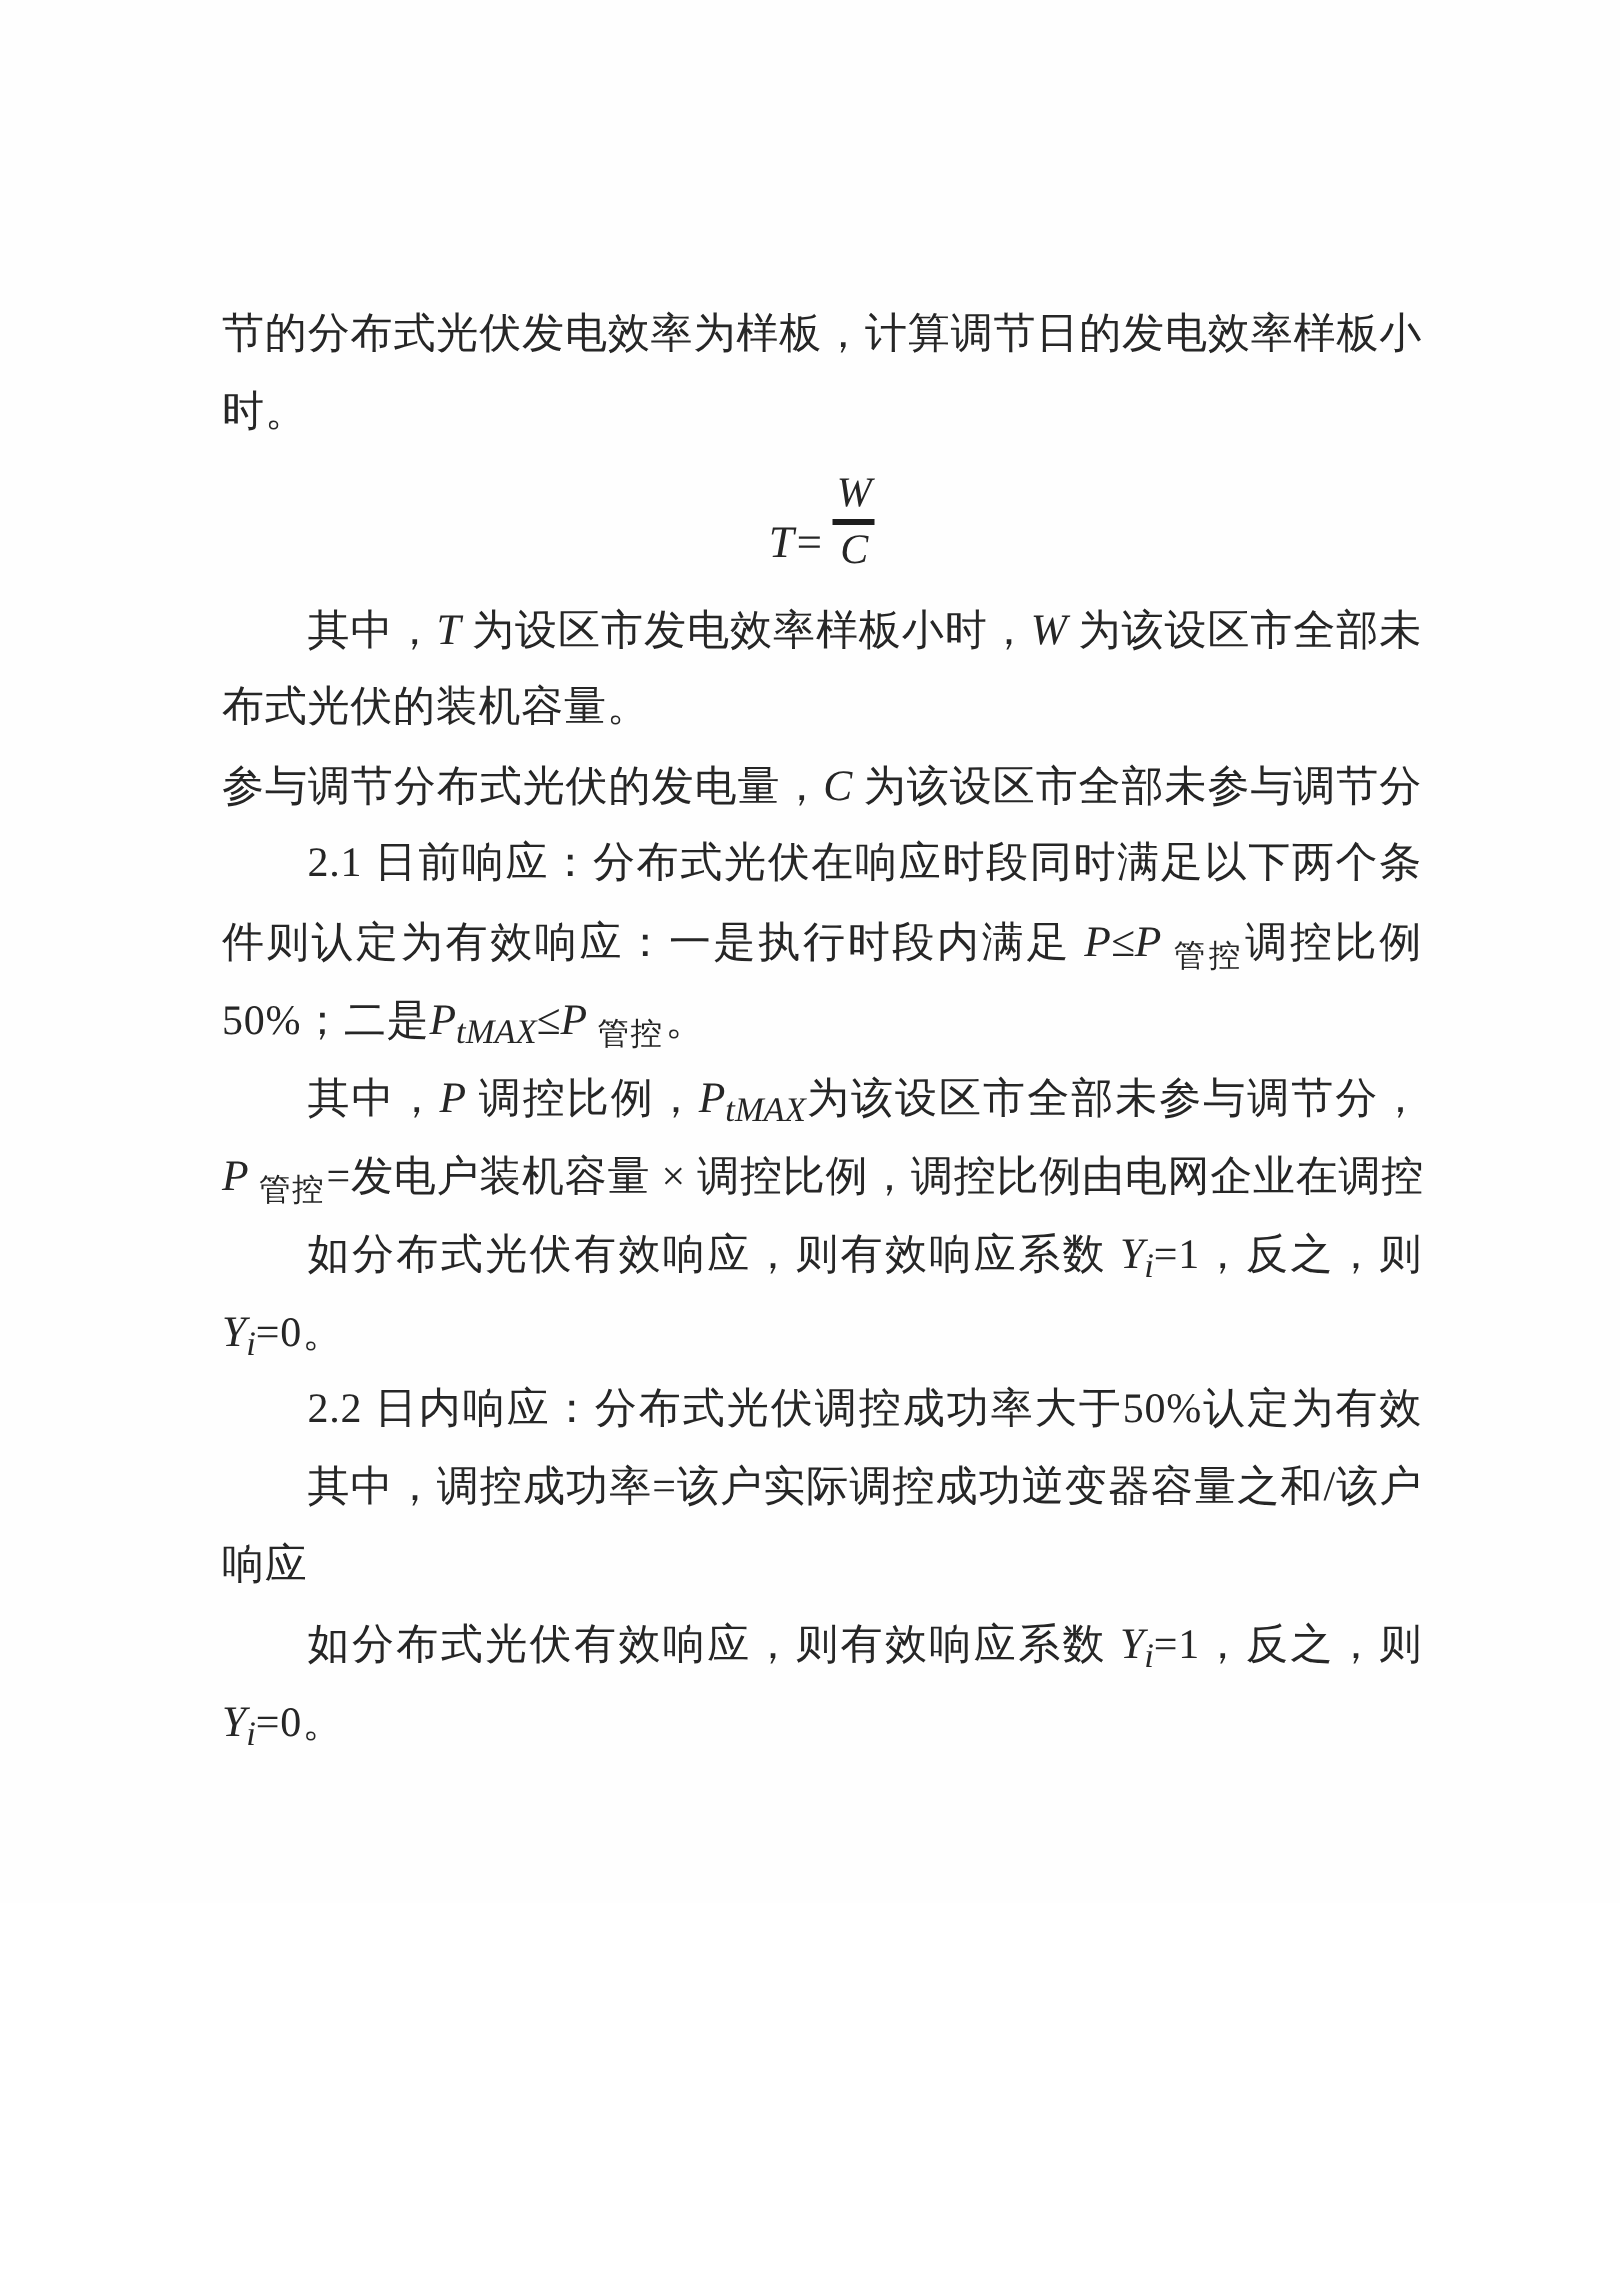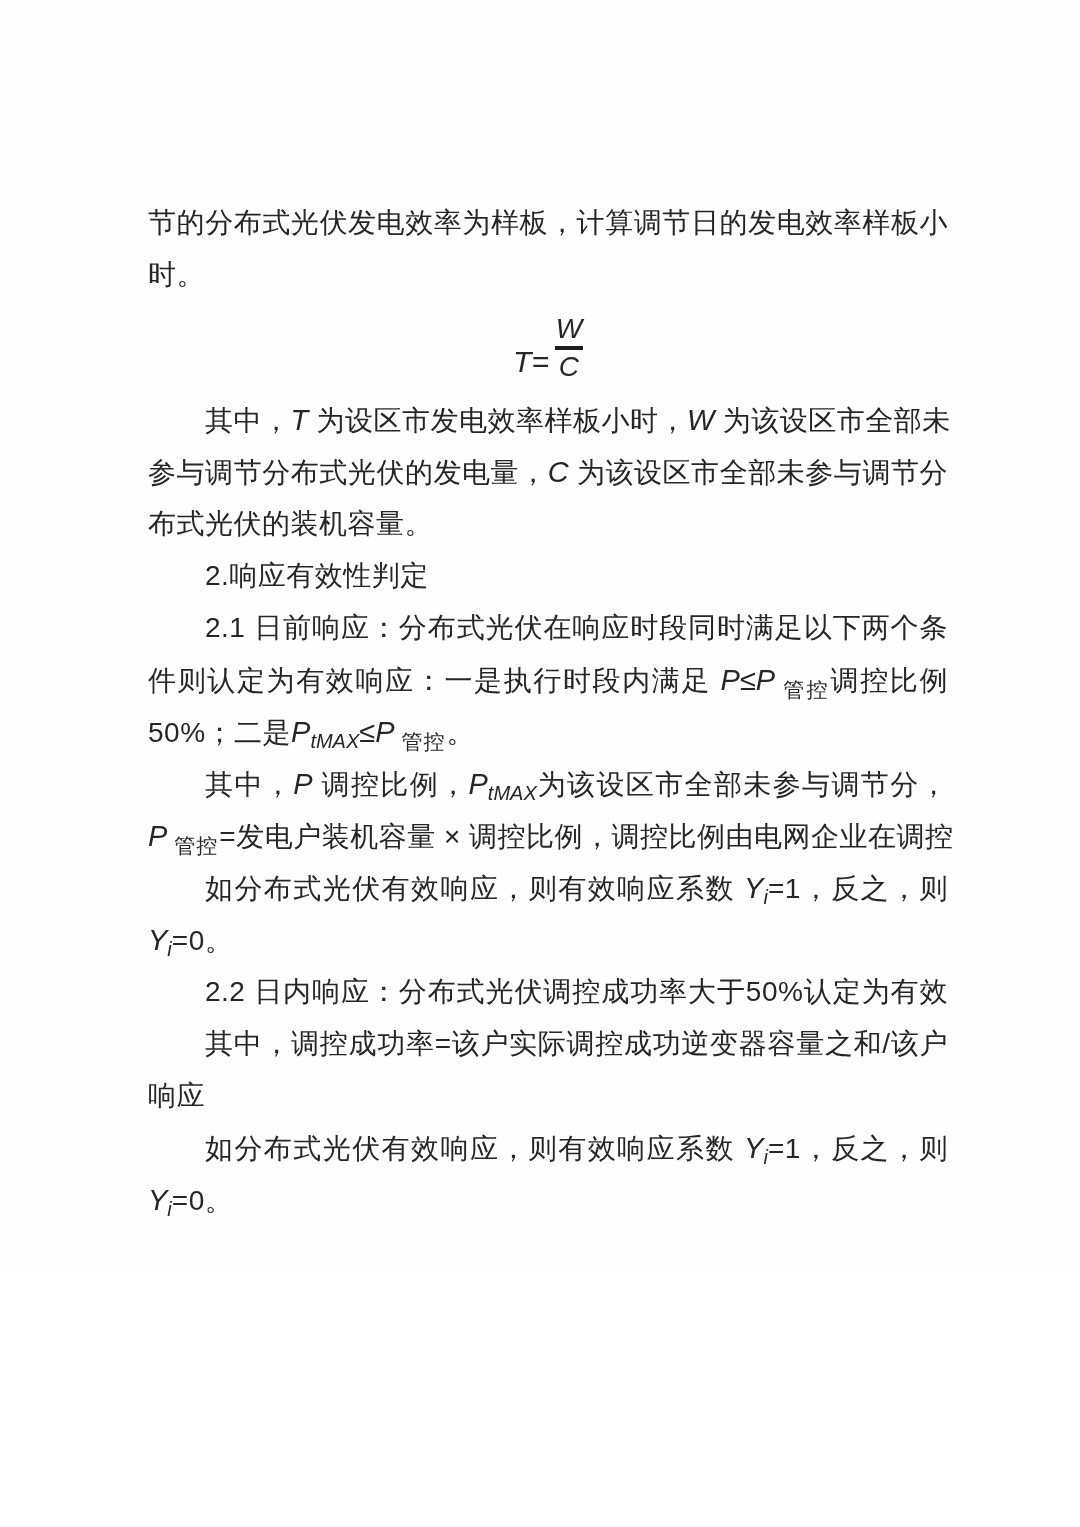--- a/index.html
+++ b/index.html
@@ -2,21 +2,21 @@
 <html><head>
 <meta charset="utf-8">
 <style>
   html, body { margin: 0; padding: 0; background: #ffffff; }
   .page {
     position: relative;
     width: 1080px;
     height: 1269px;
     background: #fefefe;
     overflow: hidden;
-    font-family: Liberation Sans, sans-serif;
+    font-family: Liberation Serif, serif;
     color: #262626;
   }
   .doc-body {
     position: absolute;
     left: 148px;
     top: 197px;
     width: 800px;
   }
   .line {
     font-size: 28px;
@@ -33,21 +33,21 @@
     text-align-last: left;
   }
   .line.ind { padding-left: 57px; }
   .var {
     font-style: italic;
     font-size: 29px;
     letter-spacing: 0;
   }
   .sub {
     font-style: italic;
-    font-size: 20px;
+    font-size: 23px;
     letter-spacing: 0;
     vertical-align: -6px;
   }
   .subcjk {
     font-size: 21px;
     letter-spacing: 1px;
     vertical-align: -7px;
     margin-left: 7px;
     margin-right: 1px;
   }
@@ -97,23 +97,22 @@
       <div class="line last"><span>时。</span></div>
       <div class="formula">
         <span class="f-lhs">T=</span>
         <span class="frac">
           <span>W</span>
           <span class="bar"></span>
           <span>C</span>
         </span>
       </div>
       <div class="line ind"><span>其中，</span><span class="var">T</span><span> 为设区市发电效率样板小时，</span><span class="var">W</span><span> 为该设区市全部未</span></div>
+      <div class="line last"><span>布式光伏的装机容量。</span></div>
       <div class="line"><span>参与调节分布式光伏的发电量，</span><span class="var">C</span><span> 为该设区市全部未参与调节分</span></div>
-      <div class="line last"><span>布式光伏的装机容量。</span></div>
-      <div class="line ind last"><span>2.响应有效性判定</span></div>
       <div class="line ind"><span>2.1 日前响应：分布式光伏在响应时段同时满足以下两个条</span></div>
       <div class="line"><span>件则认定为有效响应：一是执行时段内满足 </span><span class="var">P</span><span class="var">≤</span><span class="var">P</span><span class="subcjk">管控</span><span>调控比例</span></div>
       <div class="line last"><span>50%；二是</span><span class="var">P</span><span class="sub">tMAX</span><span class="var">≤</span><span class="var">P</span><span class="subcjk">管控</span><span>。</span></div>
       <div class="line ind"><span>其中，</span><span class="var">P</span><span> 调控比例，</span><span class="var">P</span><span class="sub">tMAX</span><span>为该设区市全部未参与调节分，</span></div>
       <div class="line"><span class="var">P</span><span class="subcjk">管控</span><span>=发电户装机容量 × 调控比例，调控比例由电网企业在调控</span></div>
       <div class="line ind"><span>如分布式光伏有效响应，则有效响应系数 </span><span class="var">Y</span><span class="sub">i</span><span>=1，反之，则</span></div>
       <div class="line last"><span class="var">Y</span><span class="sub">i</span><span>=0。</span></div>
       <div class="line ind"><span>2.2 日内响应：分布式光伏调控成功率大于50%认定为有效</span></div>
       <div class="line ind"><span>其中，调控成功率=该户实际调控成功逆变器容量之和/该户</span></div>
       <div class="line last"><span>响应</span></div>

